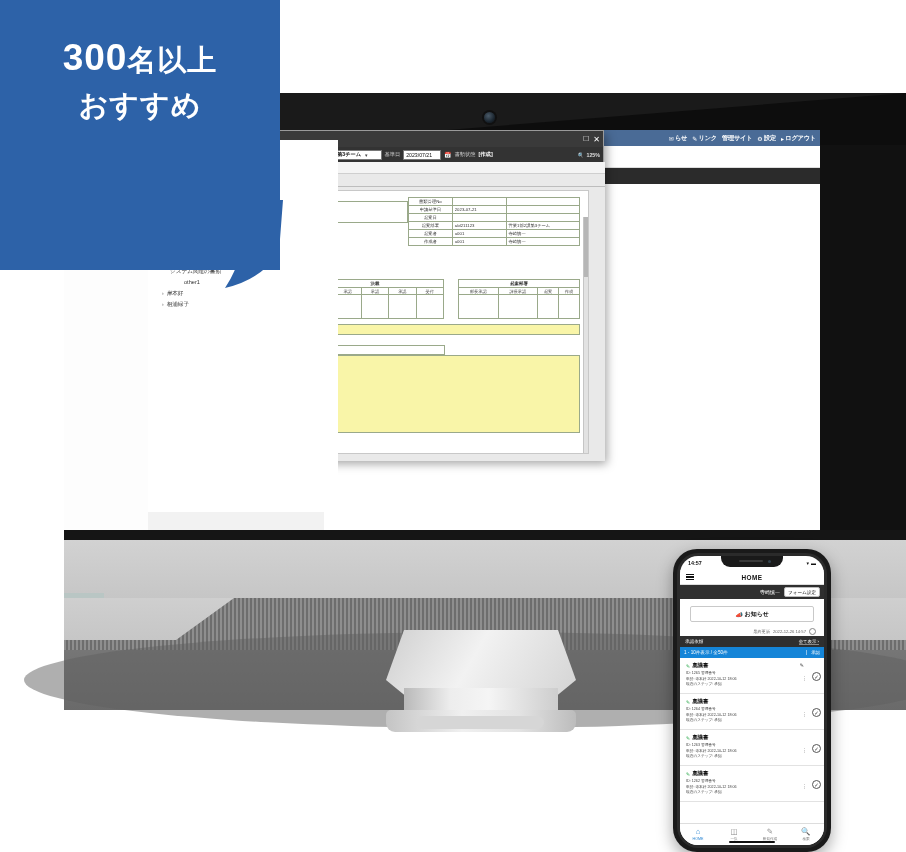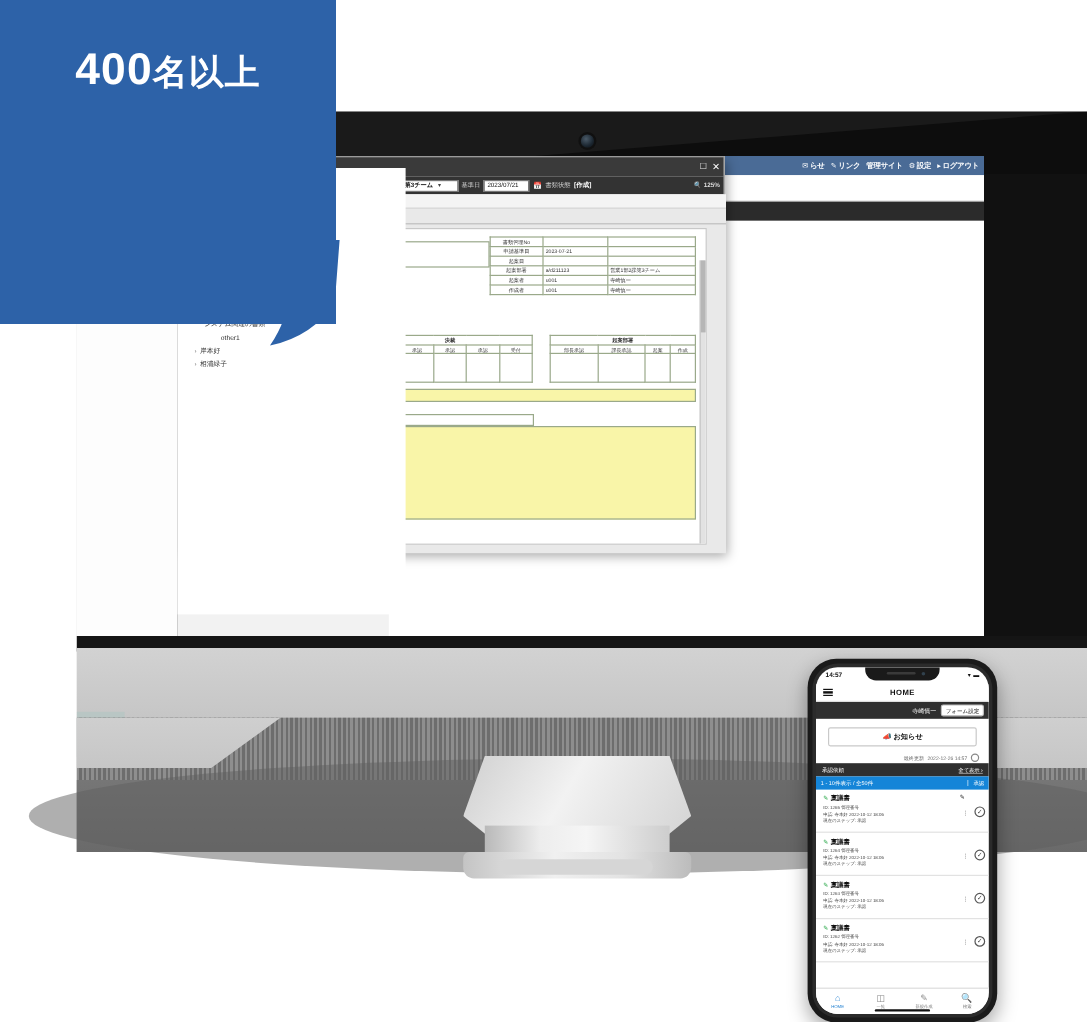--- a/index.html
+++ b/index.html
@@ -650,17 +650,18 @@
       </div>
       <div class="ph-homebar"></div>
     </div>
   </div>
 
   <svg class="bubble-tail" viewBox="0 0 80 90">
     <path d="M0,0 L78,0 L74,52 Q56,80 20,88 Q44,52 30,22 Z" fill="#2d62a8"></path>
   </svg>
   <div class="bubble">
     <div class="bubble-txt">
-      <div class="bubble-l1"><span>400</span><span class="sm">名以上</span></div>
+      <div class="bubble-l1"><span>300</span><span class="sm">名以上</span></div>
+      <div class="bubble-l3">おすすめ</div>
     </div>
   </div>
 
 </div>
 
 </body></html>

